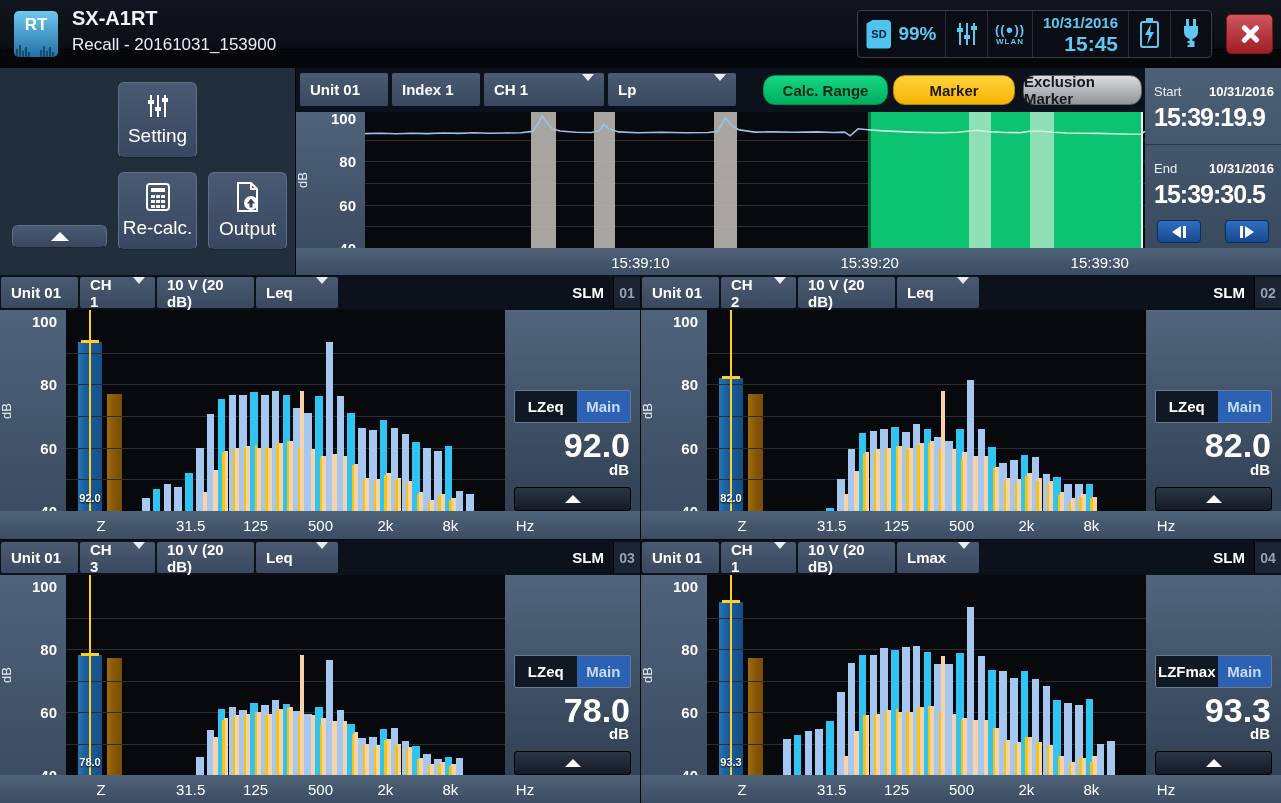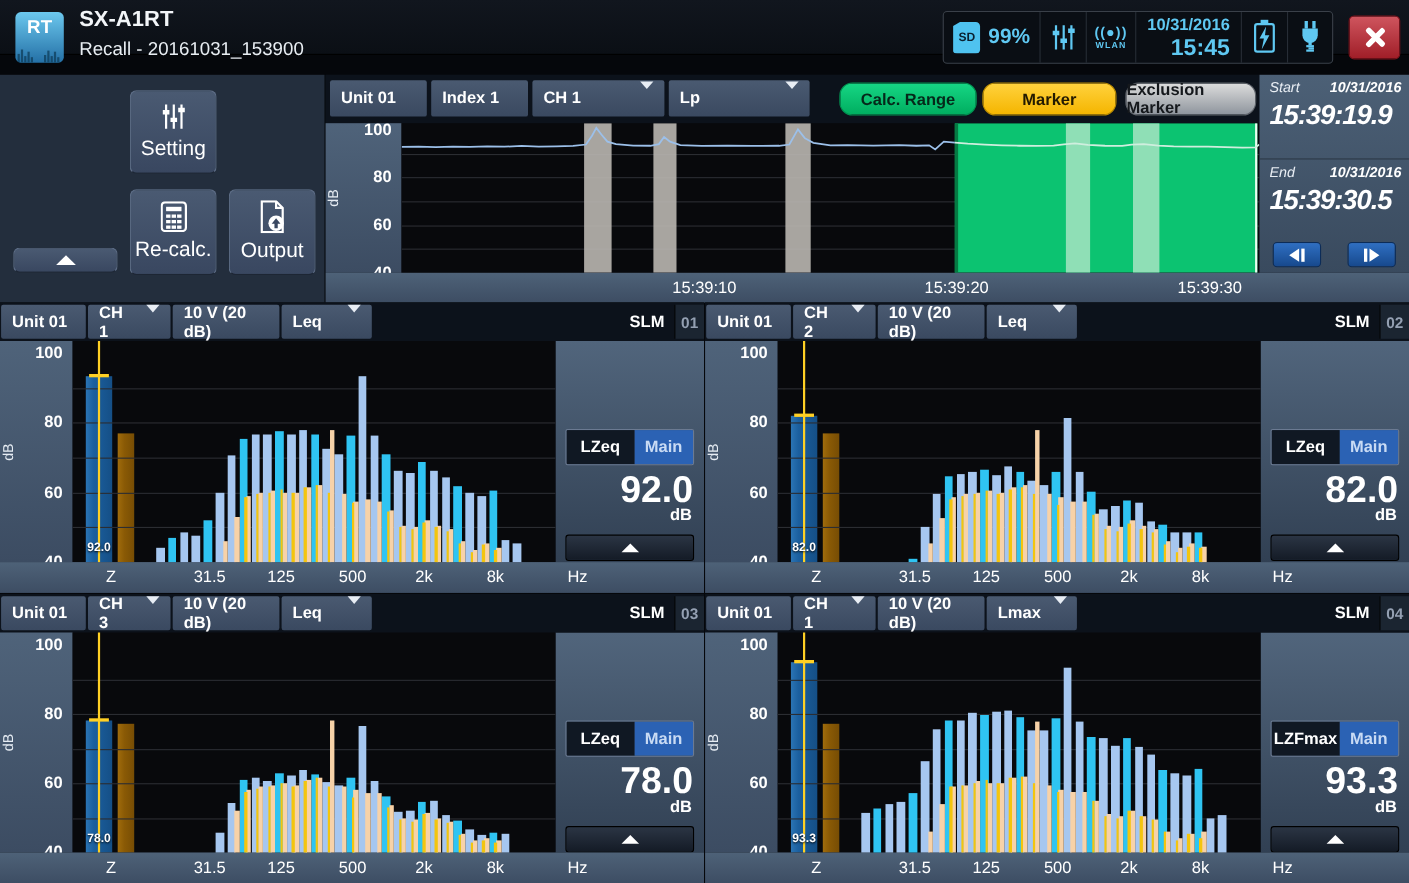--- a/index.html
+++ b/index.html
@@ -69,21 +69,21 @@
   .grid { position:absolute; left:0; right:0; height:1px; background:#2b2d32; }
   .xband { position:absolute; top:0; bottom:0; background:rgba(182,179,174,0.92); }
   .crange { position:absolute; top:0; bottom:0; background:#0cc371; border-left:3px solid #067a43; }
   .crange .endln { position:absolute; right:0; top:0; bottom:0; width:2px; background:#eafff2; }
   .mband { position:absolute; top:0; bottom:0; background:#8fdfb6; }
   .hist-svg { position:absolute; left:0; top:0; }
   .xstrip { position:absolute; background:linear-gradient(#4e6278,#3d4d63); }
   .h-xstrip { left:0; top:180px; width:985px; height:27px; }
   .xtick { position:absolute; top:50%; transform:translate(-50%,-50%); font-size:15px; font-weight:normal; color:#fff; white-space:nowrap; }
   .rcol { position:absolute; left:849px; top:0; width:136px; height:180px; background:linear-gradient(#4c6076,#394a5e); }
-  .seblock { position:relative; height:77px; padding:4px 7px 0 9px; border-bottom:1px solid #2b3947;font-style:italic; }
+  .seblock { position:relative; height:77px; padding:16px 7px 0 9px; border-bottom:1px solid #2b3947; }
   .seblock .row1 { display:flex; justify-content:space-between; align-items:baseline; }
   .seblock .sl { font-size:13px; color:#e9eef4; }
   .seblock .sd2 { font-size:13px; font-weight:bold; color:#fff; }
   .seblock .stime { font-size:25px; font-weight:bold; letter-spacing:-1px; margin-top:4px; color:#fff; }
   .navrow { position:absolute; left:0; top:152px; width:136px; display:flex; justify-content:space-around; }
   .stepbtn { width:44px; height:23px; border-radius:4px; background:linear-gradient(#2f6fc2,#17498d); border:1px solid #0c2c58; display:flex; align-items:center; justify-content:center; gap:2px; cursor:pointer; }
   .tri-l { width:0; height:0; border-top:6px solid transparent; border-bottom:6px solid transparent; border-right:9px solid #fff; }
   .tri-r { width:0; height:0; border-top:6px solid transparent; border-bottom:6px solid transparent; border-left:9px solid #fff; }
   .sbar { width:3px; height:12px; background:#fff; }
 
@@ -107,21 +107,21 @@
   .zbrown { left:29px; width:15px; background:linear-gradient(90deg,#a06c0c,#8a5a05 40%,#774d04); }
   .zcursor { position:absolute; left:11px; top:0; bottom:0; width:2px; background:#ffd024; z-index:4; }
   .ztick { position:absolute; left:3px; width:18px; height:3px; background:#ffd024; z-index:5; }
   .zval { position:absolute; left:-3px; width:30px; text-align:center; bottom:7px; font-size:11px; font-weight:bold; color:#fff; z-index:6; text-shadow:0 1px 2px #000; }
   .bands { position:absolute; left:76px; right:6px; top:0; bottom:0; display:flex; }
   .bslot { position:relative; flex:1; }
   .bmain,.bpeach,.byel { position:absolute; bottom:0; }
   .bmain { left:0; width:70%; z-index:1; }
   .bpeach { left:60%; width:40%; background:#f7d2a8; z-index:2; }
   .byel { left:42%; width:22%; background:#f3c50e; z-index:3; }
-  .vpanel { width:135px; background:linear-gradient(#51657c,#314053); display:flex; flex-direction:column; }
+  .vpanel { width:135px; background:linear-gradient(#51657c,#314053); display:flex; flex-direction:column;justify-content:space-between; }
   .toggle { display:flex; height:33px; margin:80px 9px 0 9px; border:1px solid #6b7a92; border-radius:2px; overflow:hidden; cursor:pointer; }
   .tg-metric { flex:1.15; background:#101823; display:flex; align-items:center; justify-content:center; font-size:15px; font-weight:bold; color:#fff; }
   .tg-mode { flex:1; background:#2b62b4; display:flex; align-items:center; justify-content:center; font-size:15px; font-weight:bold; color:#c9dbf4; }
   .bigval { text-align:right; padding-right:10px; font-size:34px; font-weight:bold; line-height:38px; margin-top:3px; color:#fff; }
   .bigunit { text-align:right; padding-right:11px; font-size:15px; font-weight:bold; margin-top:-4px; color:#fff; }
   .expandbtn { height:24px; margin:9px 9px 0 9px; border-radius:3px; background:linear-gradient(#2b3544,#141b26); border:1px solid #000; display:flex; align-items:center; justify-content:center; cursor:pointer; }
   .expandbtn .tri-up { border-left-width:8px; border-right-width:8px; border-bottom-width:8px; }
   .s-xstrip { position:relative; height:28px; background:linear-gradient(#4e6278,#3d4d63); }
 
   svg { display:block; }

